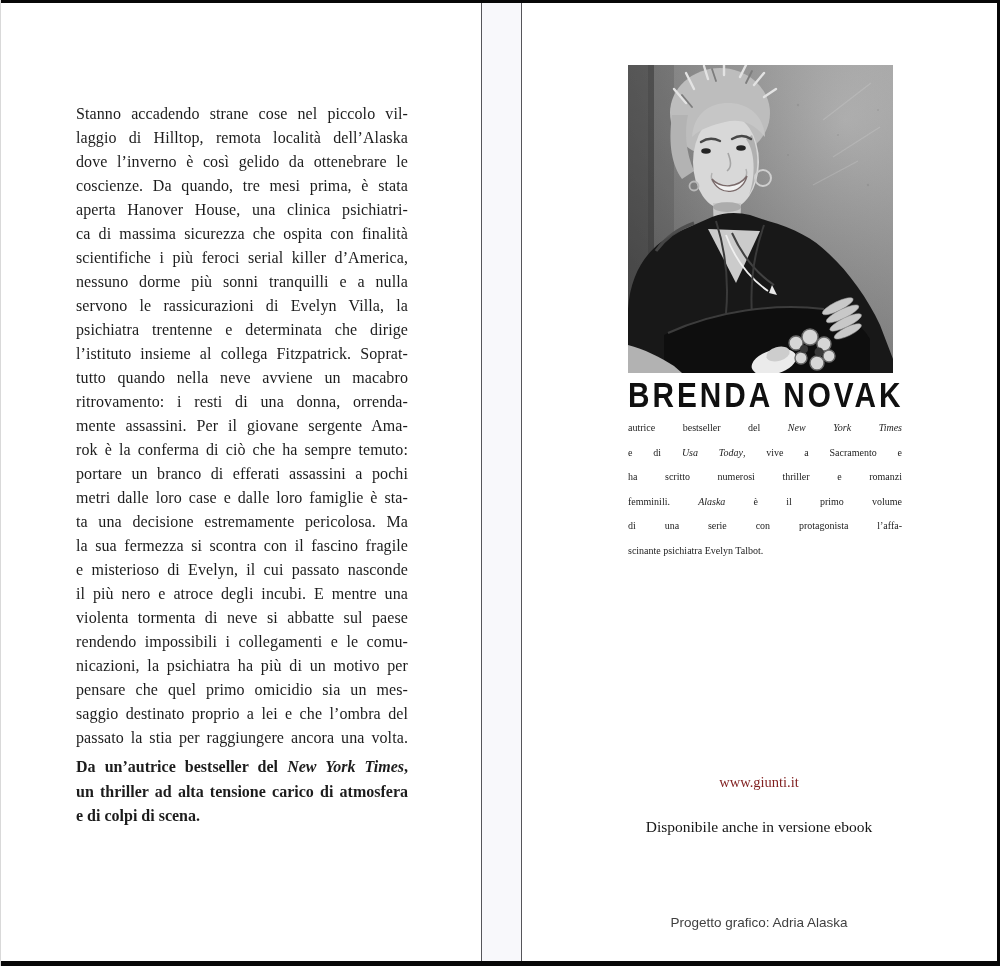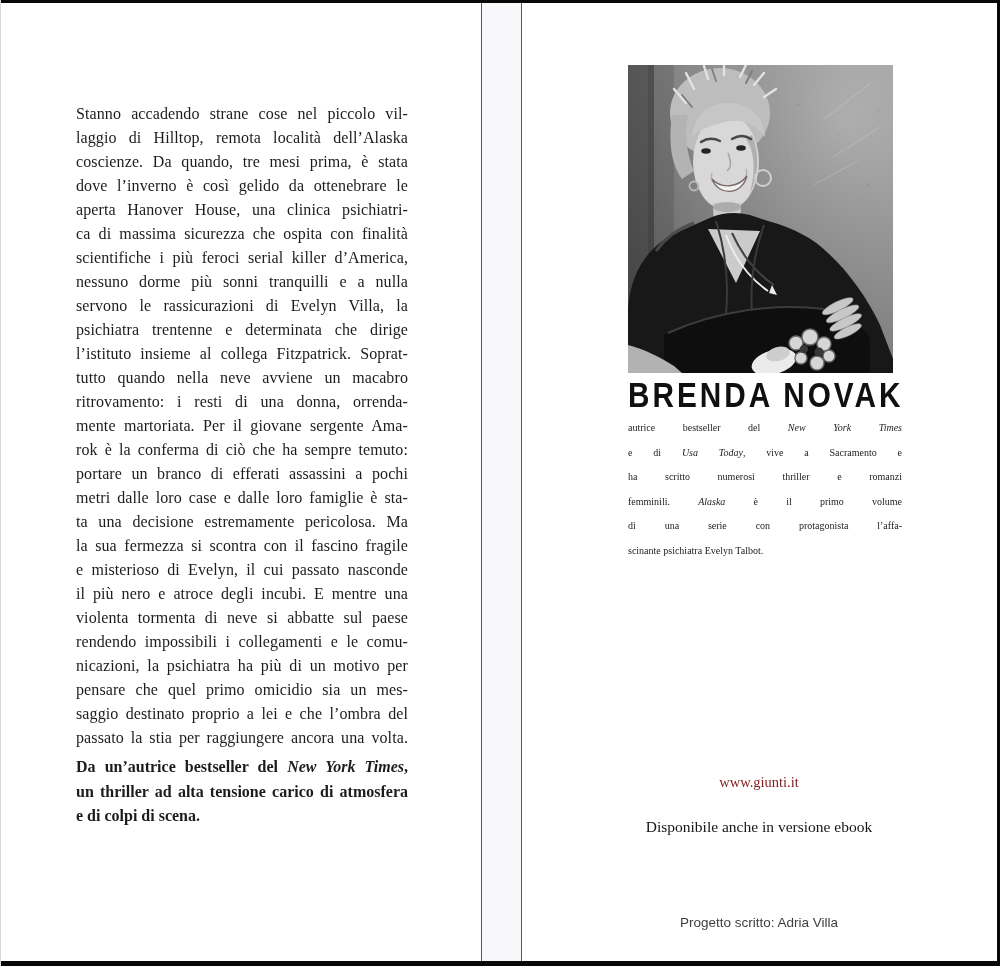--- a/index.html
+++ b/index.html
@@ -36,32 +36,32 @@
 </style>
 </head>
 <body>
 
 <div class="sheet">
 
   <div class="page-left">
     <div class="abs synopsis text-col">
         <div class="line">Stanno accadendo strane cose nel piccolo vil-</div>
         <div class="line">laggio di Hilltop, remota località dell’Alaska</div>
+        <div class="line">dove l’inverno è così gelido da ottenebrare le</div>
         <div class="line">coscienze. Da quando, tre mesi prima, è stata</div>
-        <div class="line">dove l’inverno è così gelido da ottenebrare le</div>
         <div class="line">aperta Hanover House, una clinica psichiatri-</div>
         <div class="line">ca di massima sicurezza che ospita con finalità</div>
         <div class="line">scientifiche i più feroci serial killer d’America,</div>
         <div class="line">nessuno dorme più sonni tranquilli e a nulla</div>
         <div class="line">servono le rassicurazioni di Evelyn Villa, la</div>
         <div class="line">psichiatra trentenne e determinata che dirige</div>
         <div class="line">l’istituto insieme al collega Fitzpatrick. Soprat-</div>
         <div class="line">tutto quando nella neve avviene un macabro</div>
         <div class="line">ritrovamento: i resti di una donna, orrenda-</div>
-        <div class="line">mente martoriata. Per il giovane sergente Ama-</div>
+        <div class="line">mente assassini. Per il giovane sergente Ama-</div>
         <div class="line">rok è la conferma di ciò che ha sempre temuto:</div>
         <div class="line">portare un branco di efferati assassini a pochi</div>
         <div class="line">metri dalle loro case e dalle loro famiglie è sta-</div>
         <div class="line">ta una decisione estremamente pericolosa. Ma</div>
         <div class="line">la sua fermezza si scontra con il fascino fragile</div>
         <div class="line">e misterioso di Evelyn, il cui passato nasconde</div>
         <div class="line">il più nero e atroce degli incubi. E mentre una</div>
         <div class="line">violenta tormenta di neve si abbatte sul paese</div>
         <div class="line">rendendo impossibili i collegamenti e le comu-</div>
         <div class="line">nicazioni, la psichiatra ha più di un motivo per</div>
@@ -196,21 +196,21 @@
         <div class="line">ha scritto numerosi thriller e romanzi</div>
         <div class="line">femminili. <i>Alaska</i> è il primo volume</div>
         <div class="line">di una serie con protagonista l’affa-</div>
         <div class="line">scinante psichiatra Evelyn Talbot.</div>
       </div>
 
     <div class="abs website">www.giunti.it</div>
 
     <div class="abs ebook">Disponibile anche in versione ebook</div>
 
-    <div class="abs credit">Progetto scritto: Adria Villa</div>
+    <div class="abs credit">Progetto grafico: Adria Alaska</div>
   </div>
 
   <div class="abs gutter"></div>
   <div class="abs border-top"></div>
   <div class="abs border-right"></div>
   <div class="abs border-bottom"></div>
   <div class="abs hairline-left"></div>
 
 </div>
 

